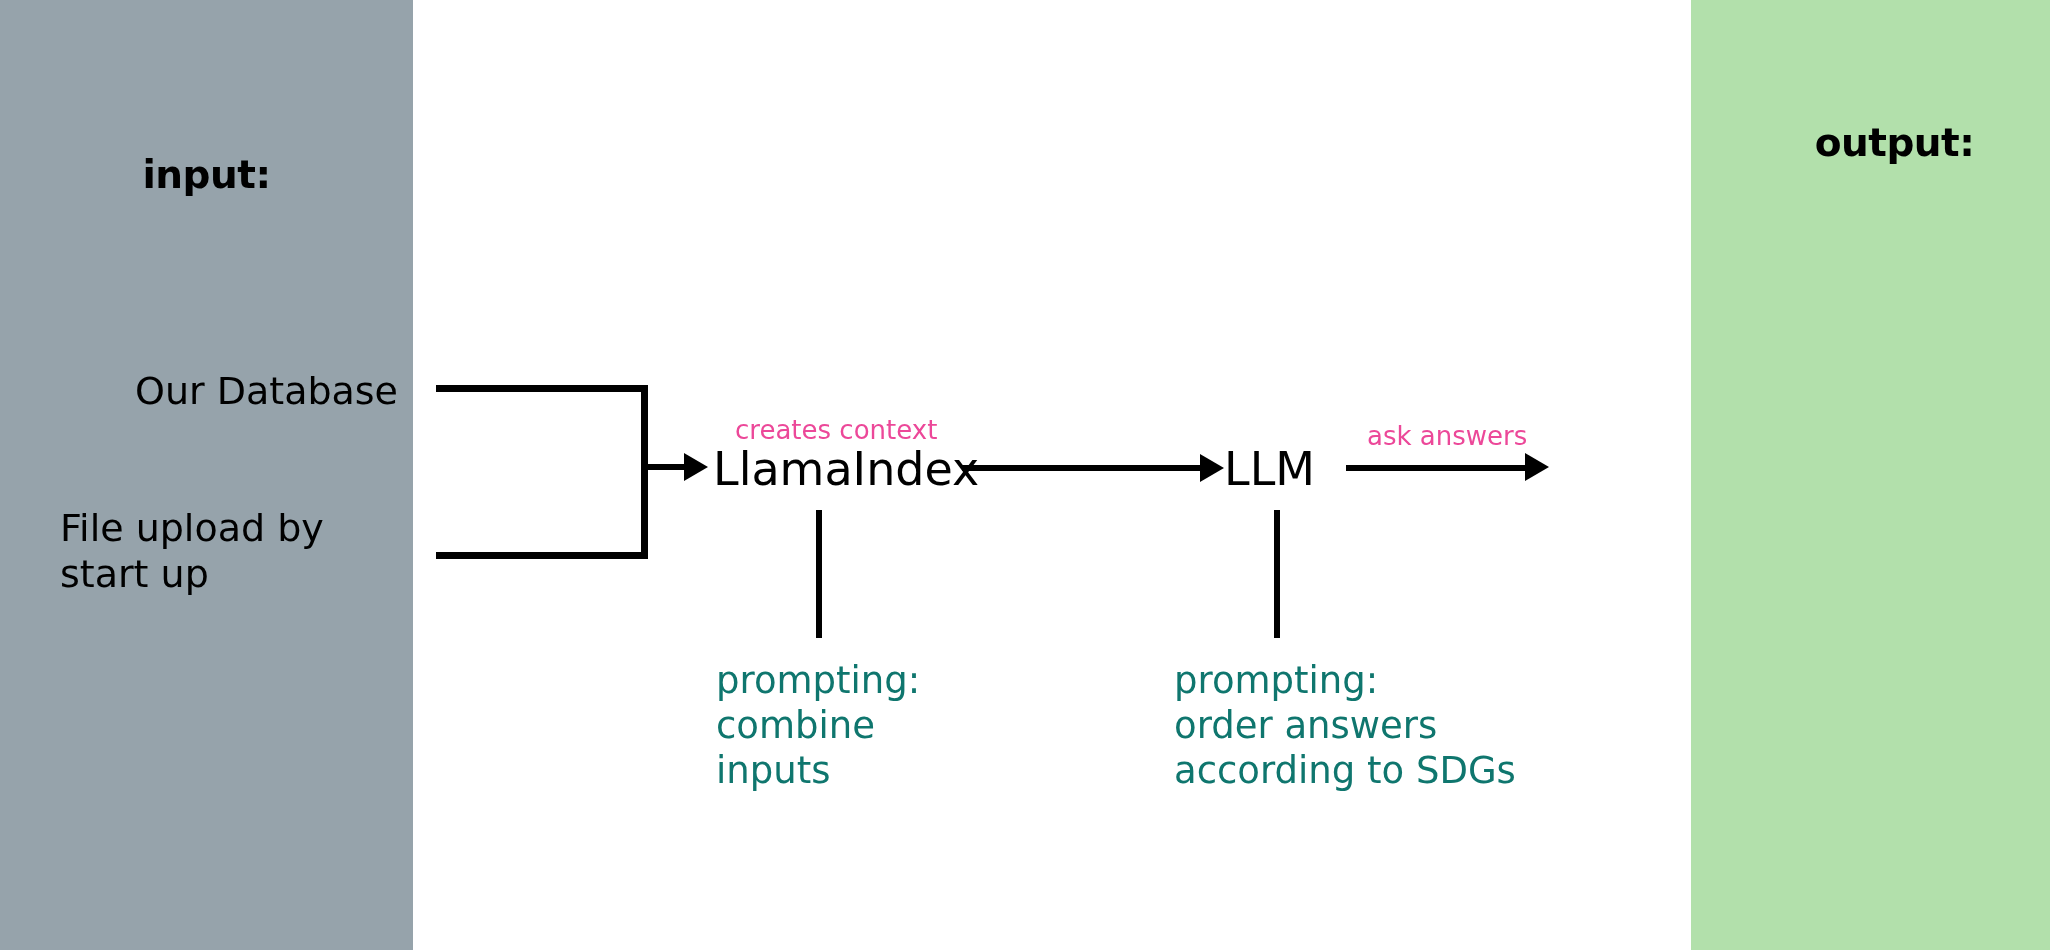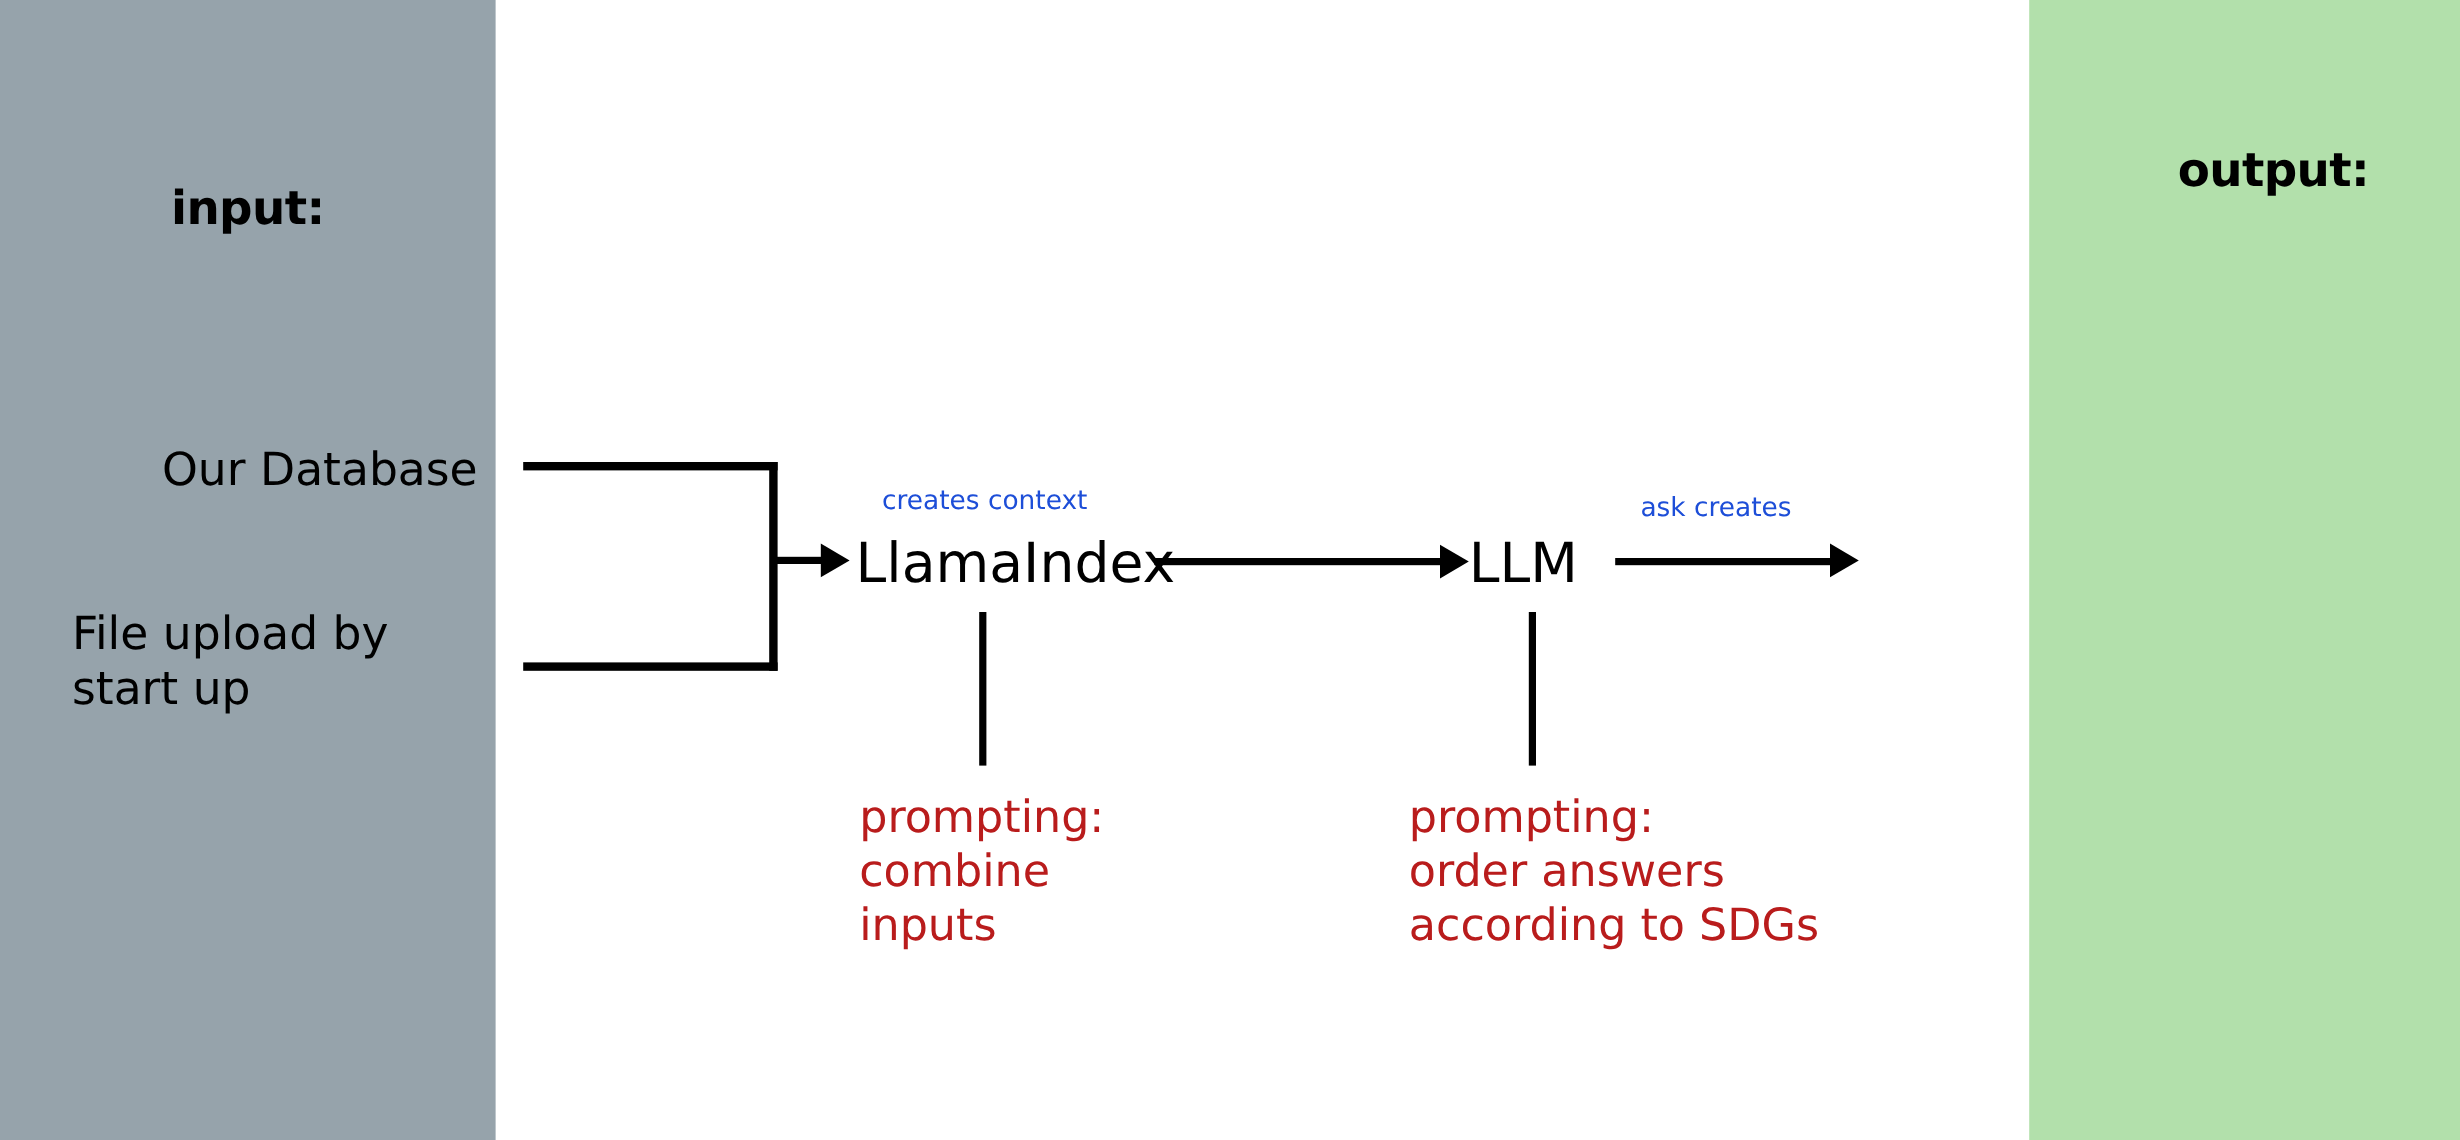--- a/index.html
+++ b/index.html
@@ -126,33 +126,34 @@
     font-weight: 400;
     font-family: "DejaVu Sans", sans-serif;
     white-space: nowrap;
   }
   #node-llamaindex { left: 713px;  top: 442px; }
   #node-llm        { left: 1224px; top: 442px; }
 
   
   .edge-label {
     position: absolute;
-    color: #1d4ed8;
-    font-size: 22px;
+    color: #ec4899;
+    font-size: 26px;
     font-weight: 400;
     font-family: "DejaVu Sans", sans-serif;
     white-space: nowrap;
+    margin-top: 10px;
   }
   #edge-label-creates-context { left: 735px;  top: 405px; }
   #edge-label-ask-question    { left: 1367px; top: 411px; }
 
   
   .prompt-note {
     position: absolute;
-    color: #b91c1c;
+    color: #0f766e;
     font-size: 37px;
     font-weight: 400;
     line-height: 1.22;
     font-family: "DejaVu Sans", sans-serif;
     white-space: pre-line;
   }
   #prompt-note-llamaindex { left: 716px;  top: 658px; width: 330px; }
   #prompt-note-llm        { left: 1174px; top: 658px; width: 470px; }
 </style>
 </head>
@@ -188,17 +189,17 @@
 
   <div class="arrow-shaft" id="arrow2-shaft"></div>
   <div class="arrow-head" id="arrow2-head"></div>
 
   <div class="node-label" id="node-llm">LLM</div>
   <div class="vline" id="tick-llm"></div>
   <div class="prompt-note" id="prompt-note-llm">prompting:
 order answers
 according to SDGs</div>
 
-  <div class="edge-label" id="edge-label-ask-question">ask creates</div>
+  <div class="edge-label" id="edge-label-ask-question">ask answers</div>
   <div class="arrow-shaft" id="arrow3-shaft"></div>
   <div class="arrow-head" id="arrow3-head"></div>
 
 </div>
 
 </body></html>

